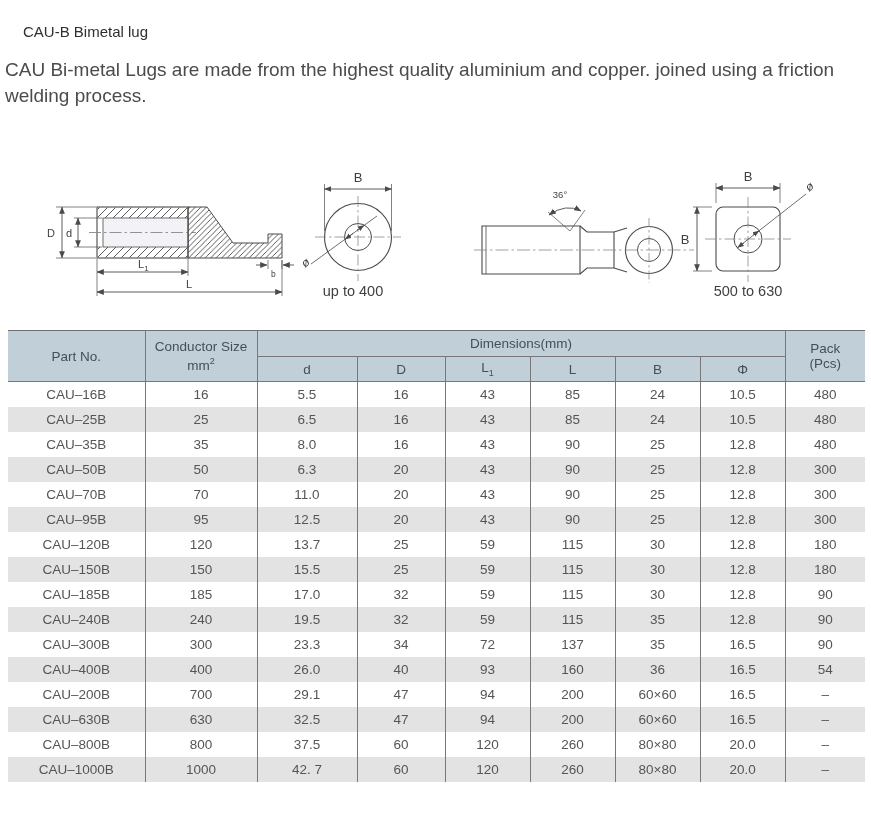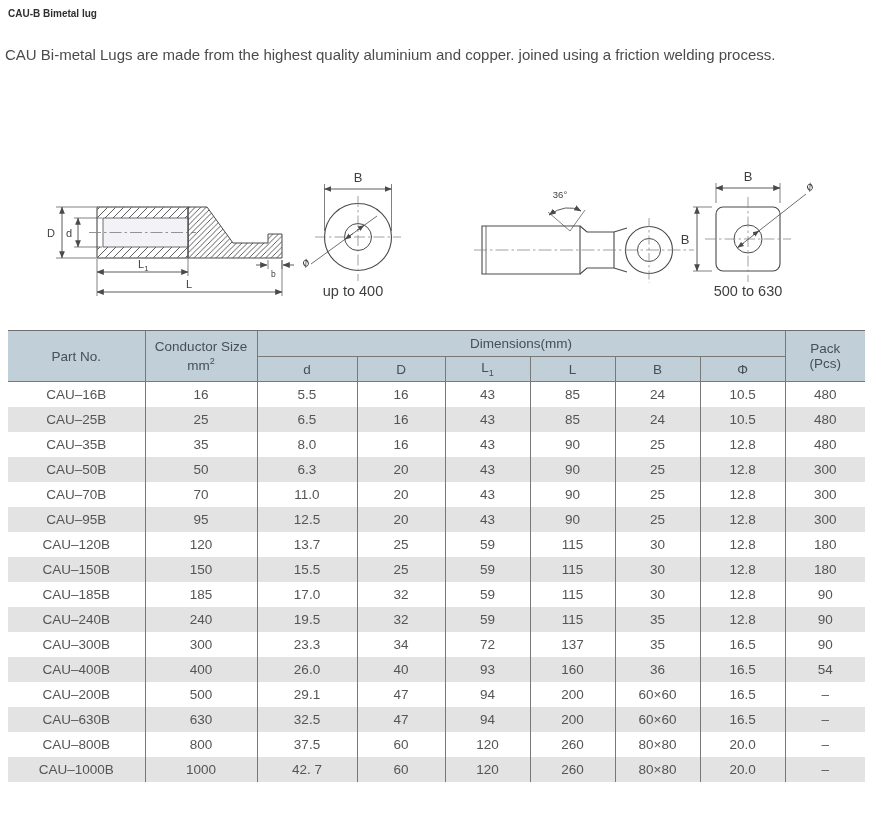--- a/index.html
+++ b/index.html
@@ -6,24 +6,24 @@
     --header-bg:#c1cfd9; --row-alt:#e3e3e3; --tbl-border:#787878;
     --text-primary:#2f2f2f; --text-body:#4b4b4b; --text-table:#555555;
   }
   *{box-sizing:border-box;}
   html,body{margin:0;padding:0;}
   body{
     width:871px;height:814px;background:#fff;position:relative;overflow:hidden;
     font-family:"Liberation Sans", sans-serif;
   }
   .title{
-    position:absolute;left:8px;top:8px;margin:0;
-    font-size:10px;font-weight:bold;color:var(--text-primary);
-  }
-  .desc{position:absolute;left:5px;top:42px;width:860px;color:var(--text-body);font-size:15px;}
+    position:absolute;left:8px;top:8px;margin:15px;
+    font-size:15px;font-weight:normal;color:var(--text-primary);
+  }
+  .desc{position:absolute;left:5px;top:57px;width:860px;color:var(--text-body);font-size:19px;}
   .desc p{margin:0;height:26px;line-height:26px;white-space:pre-wrap;}
   .diagrams{position:absolute;left:0;top:155px;}
   .diagrams text{fill:#3f3f3f;font-family:"Liberation Sans", sans-serif;}
   table.spec{
     position:absolute;left:8px;top:330px;width:857px;
     border-collapse:collapse;table-layout:fixed;
     font-size:13.5px;color:var(--text-table);
     border-top:1.5px solid #6f6f6f;
   }
   table.spec th{
@@ -292,21 +292,21 @@
         <td>26.0</td>
         <td>40</td>
         <td>93</td>
         <td>160</td>
         <td>36</td>
         <td>16.5</td>
         <td>54</td>
       </tr>
       <tr>
         <td>CAU–200B</td>
-        <td>500</td>
+        <td>700</td>
         <td>29.1</td>
         <td>47</td>
         <td>94</td>
         <td>200</td>
         <td>60×60</td>
         <td>16.5</td>
         <td>–</td>
       </tr>
       <tr>
         <td>CAU–630B</td>

